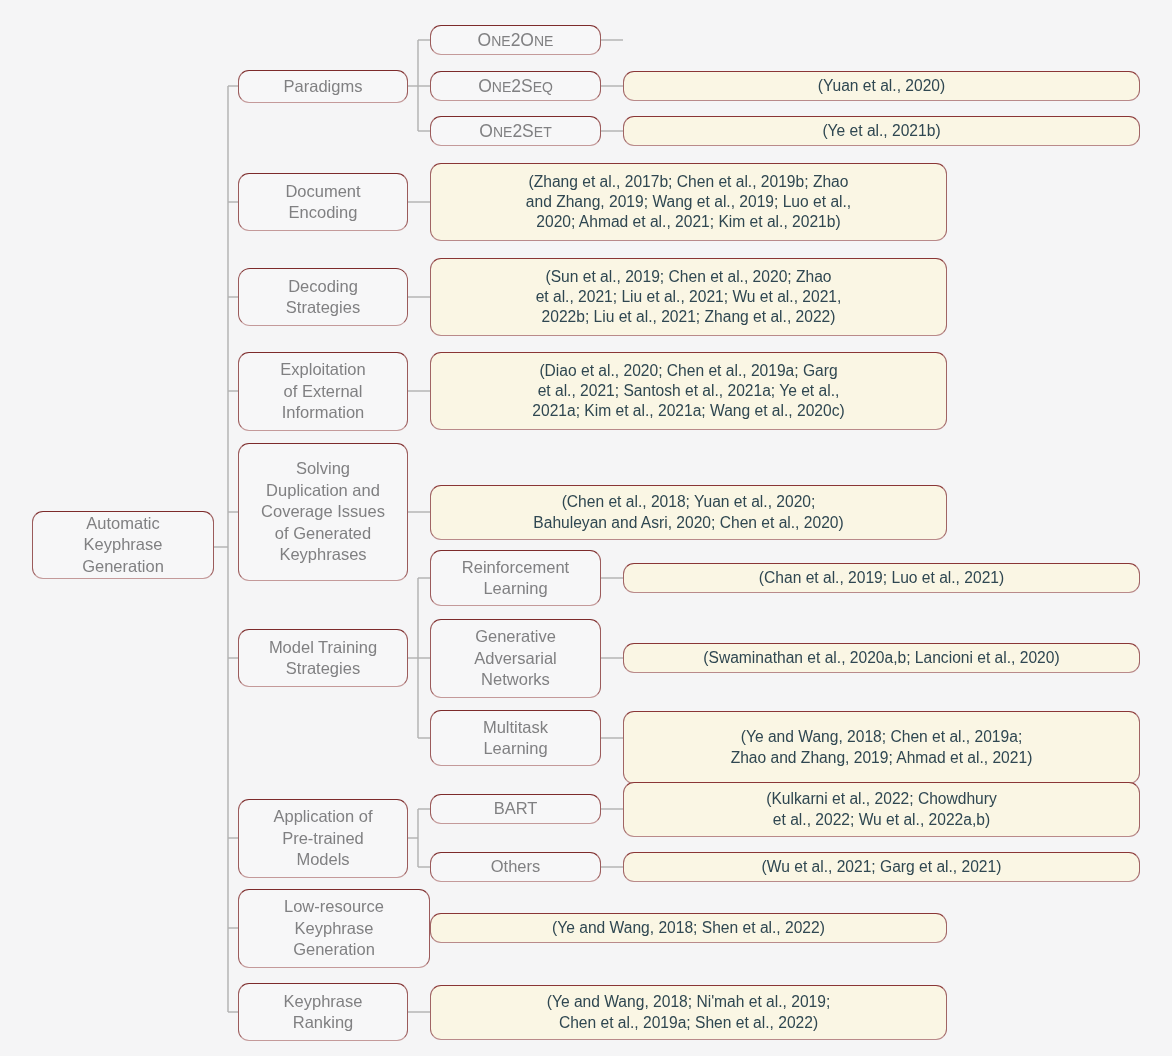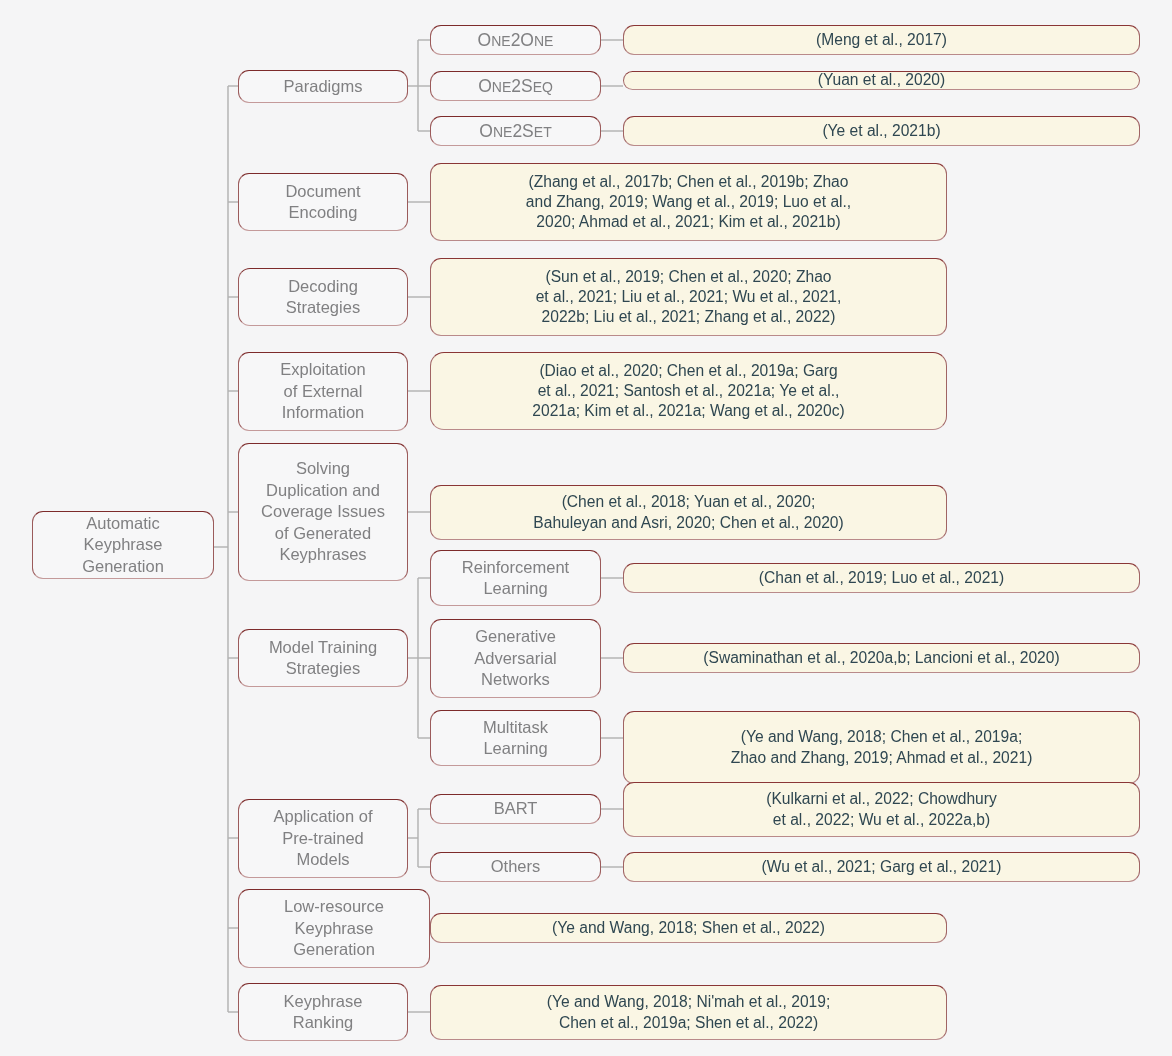--- a/index.html
+++ b/index.html
@@ -125,28 +125,25 @@
     </div>
   </div>
 
   <div class="node cat" style="left:238px;top:70px;width:170px;height:33px;">
     <span>Paradigms</span>
   </div>
 
   <div class="node sc" style="left:430px;top:25px;width:171px;height:30px;">
     <span><span class="big">O</span><span class="sm">NE</span><span class="big">2O</span><span class="sm">NE</span></span>
   </div>
-  <div class="node cite" style="left:623px;top:25px;width:517px;height:30px;">
-    <span>(Meng et al., 2017)</span>
-  </div>
 
   <div class="node sc" style="left:430px;top:71px;width:171px;height:30px;">
     <span><span class="big">O</span><span class="sm">NE</span><span class="big">2S</span><span class="sm">EQ</span></span>
   </div>
-  <div class="node cite" style="left:623px;top:71px;width:517px;height:19px;justify-content:center;">
+  <div class="node cite" style="left:623px;top:71px;width:517px;height:30px;justify-content:center;">
     <span>(Yuan et al., 2020)</span>
   </div>
 
   <div class="node sc" style="left:430px;top:116px;width:171px;height:30px;">
     <span><span class="big">O</span><span class="sm">NE</span><span class="big">2S</span><span class="sm">ET</span></span>
   </div>
   <div class="node cite" style="left:623px;top:116px;width:517px;height:30px;">
     <span>(Ye et al., 2021b)</span>
   </div>
 
@@ -178,21 +175,21 @@
     </div>
   </div>
 
   <div class="node cat" style="left:238px;top:352px;width:170px;height:79px;">
     <div>
       <span>Exploitation</span><br>
       <span>of External</span><br>
       <span>Information</span>
     </div>
   </div>
-  <div class="node cite" style="left:430px;top:352px;width:517px;height:78px;border-radius:14px;">
+  <div class="node cite" style="left:430px;top:352px;width:517px;height:78px;">
     <div>
       <span class="ln">(Diao et al., 2020; Chen et al., 2019a; Garg</span>
       <span class="ln">et al., 2021; Santosh et al., 2021a; Ye et al.,</span>
       <span class="ln">2021a; Kim et al., 2021a; Wang et al., 2020c)</span>
     </div>
   </div>
 
   <div class="node cat" style="left:238px;top:443px;width:170px;height:138px;">
     <div>
       <span>Solving</span><br>

